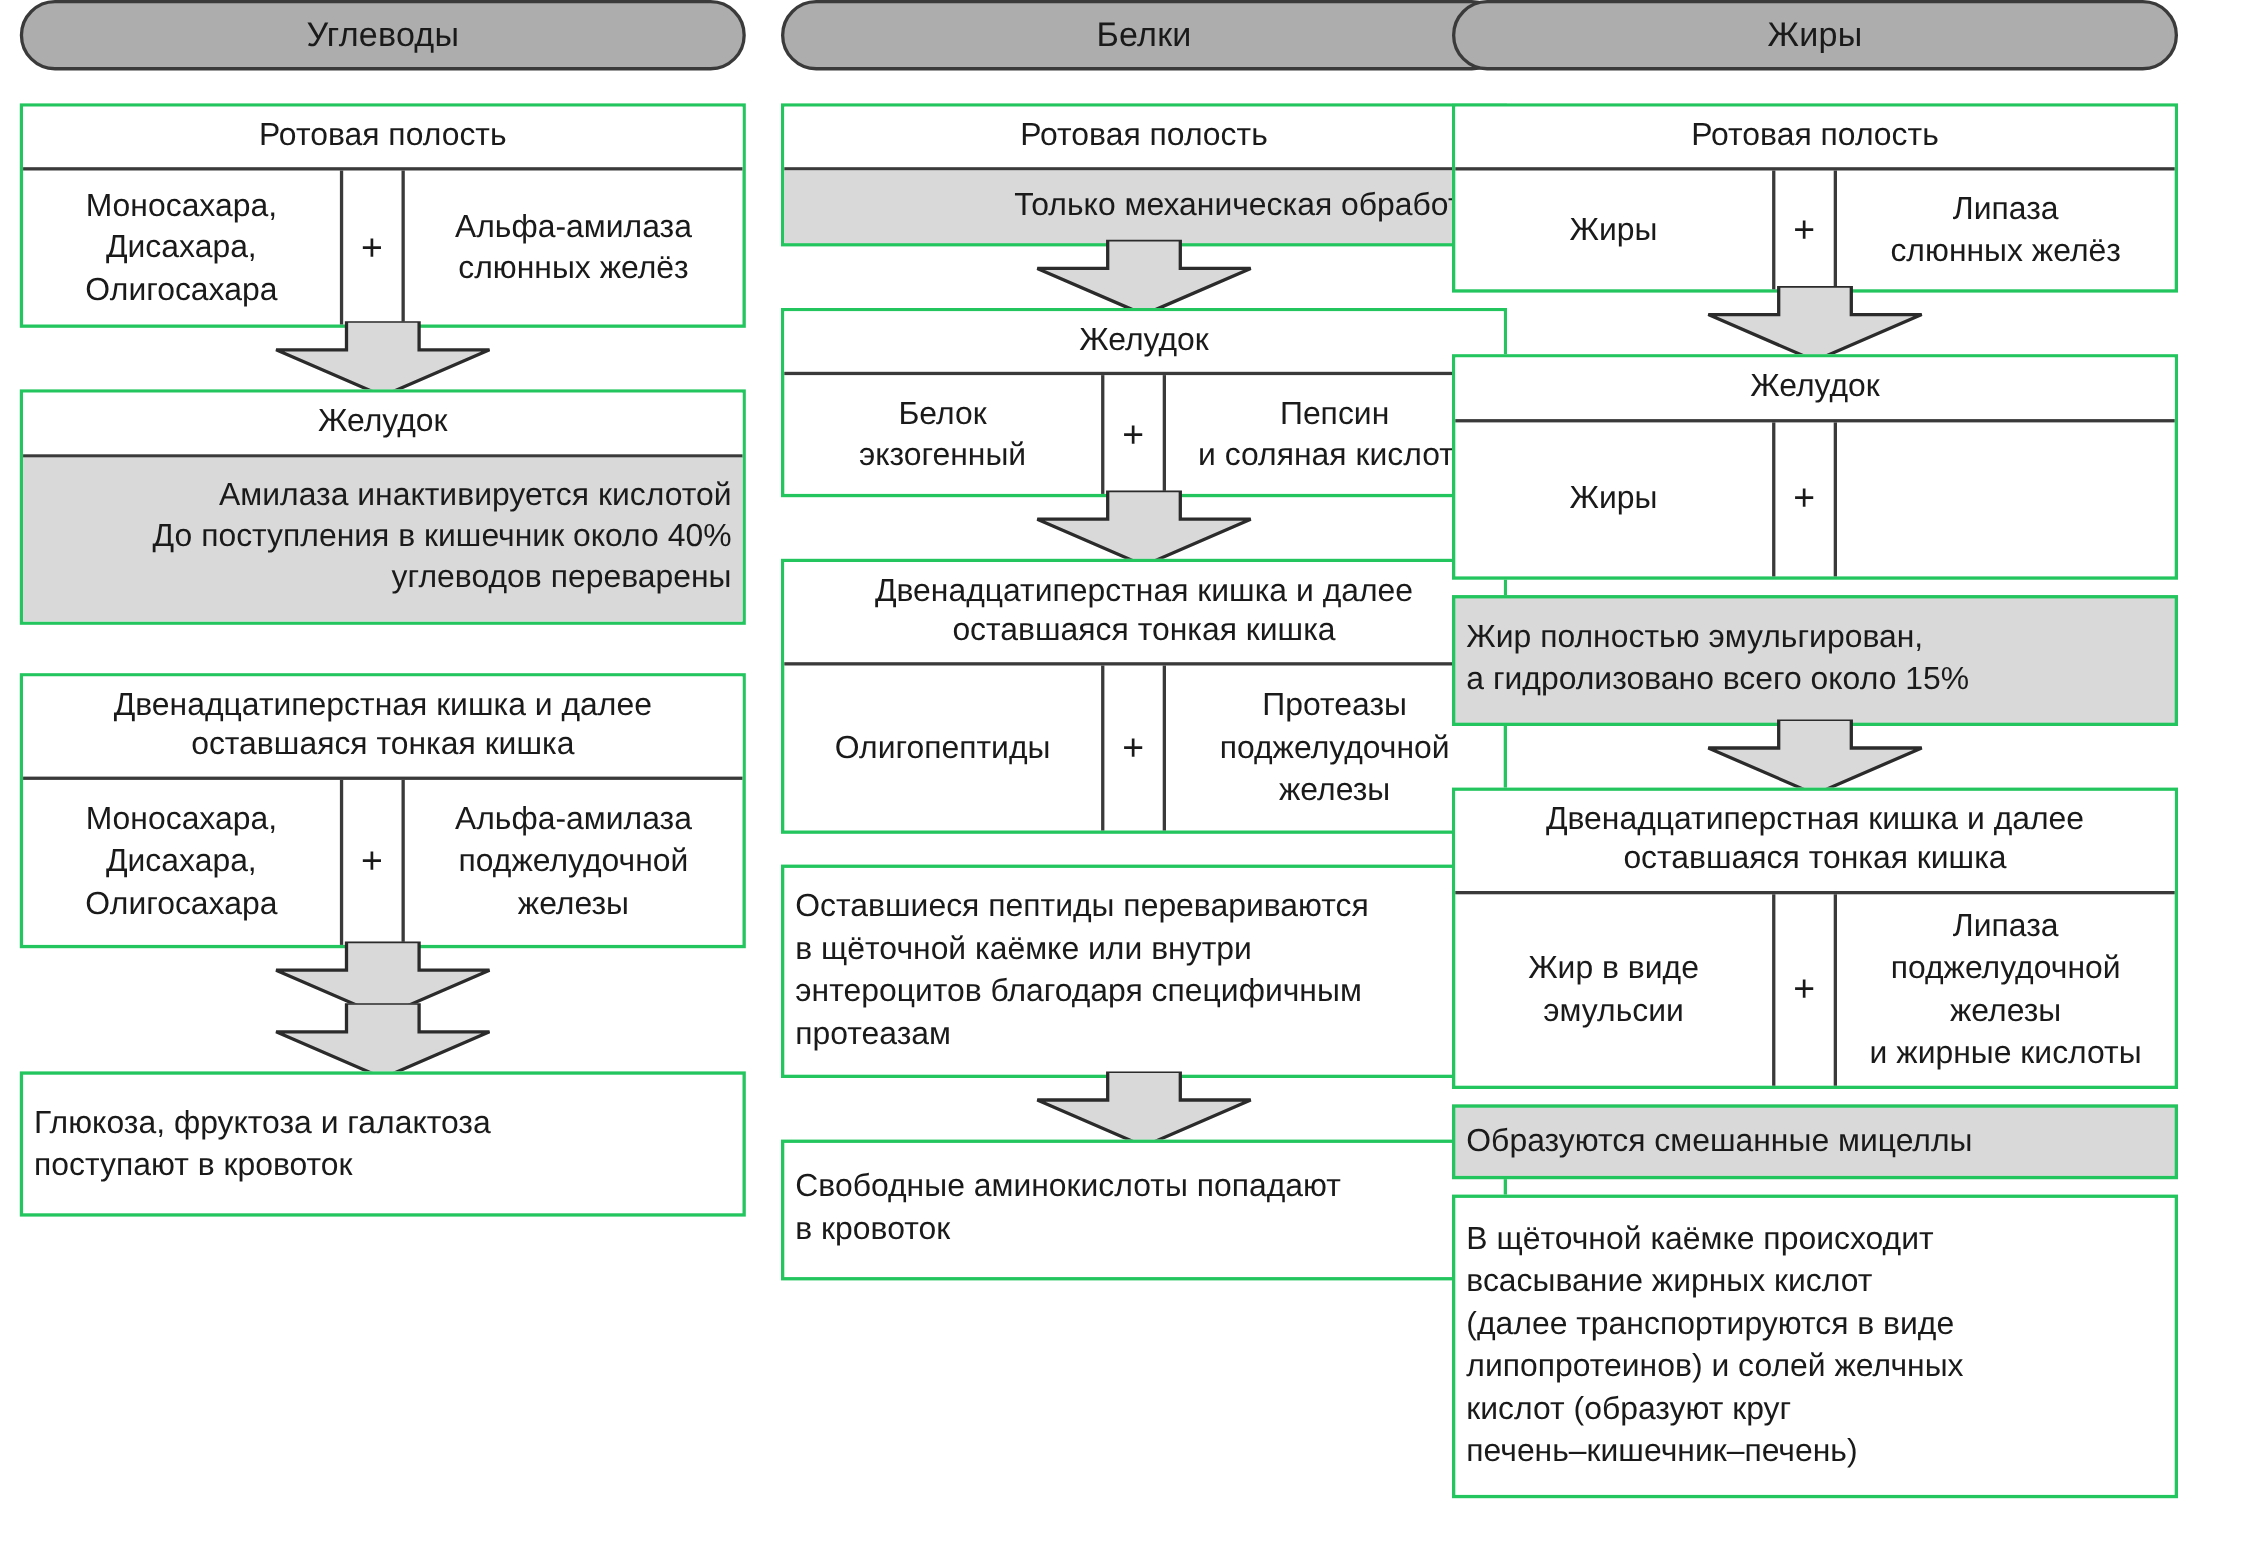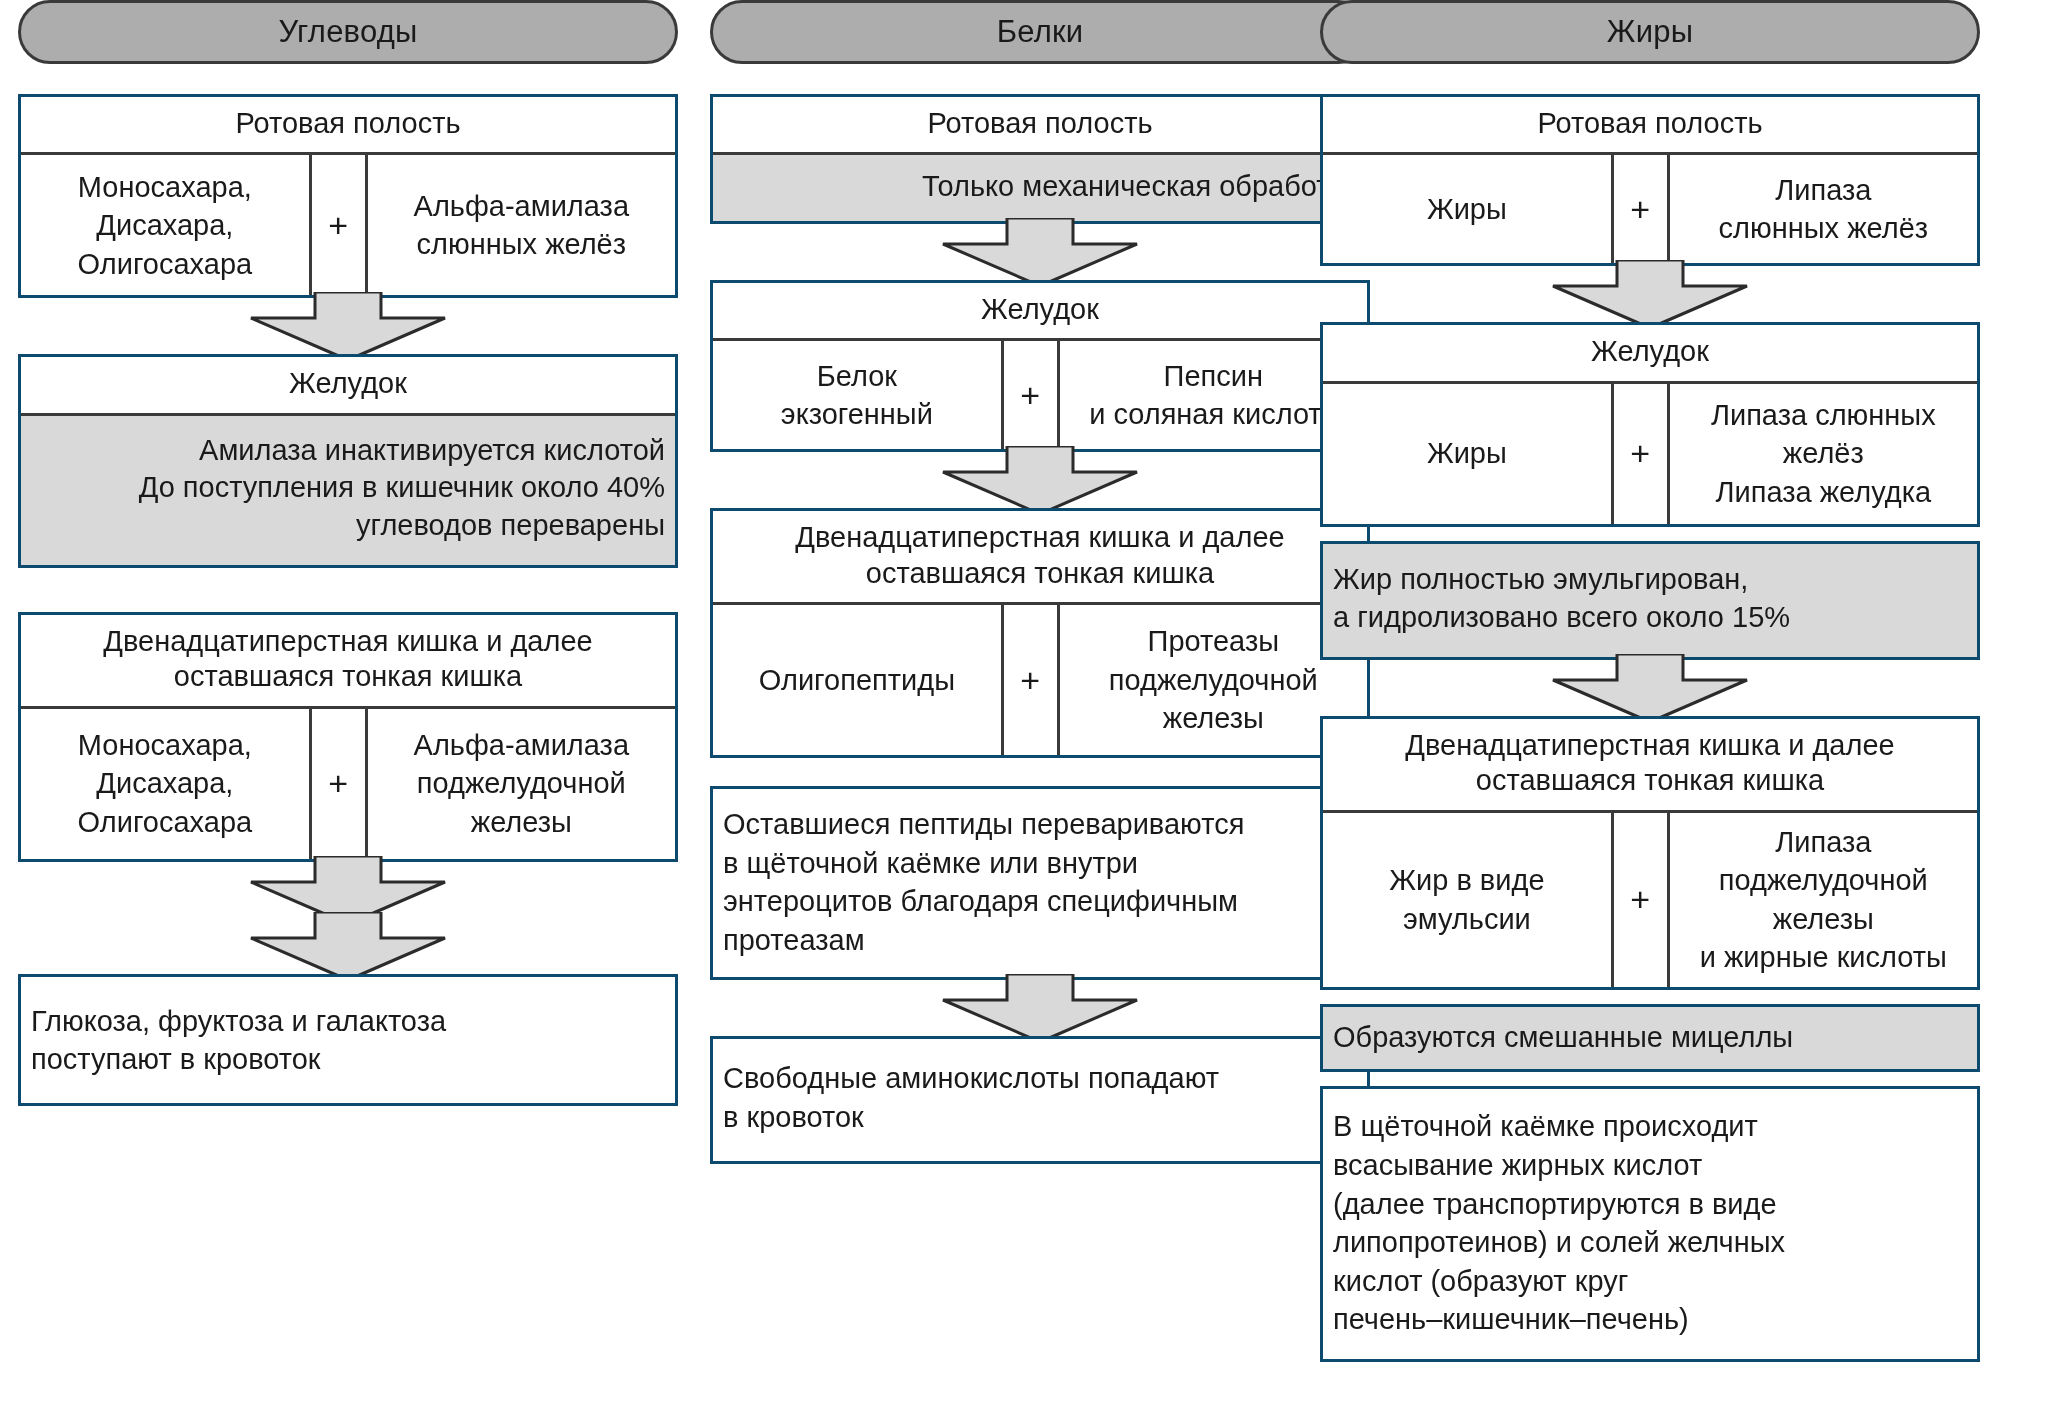--- a/index.html
+++ b/index.html
@@ -42,21 +42,21 @@
     align-items: center;
     justify-content: center;
     font-size: 31px;
     letter-spacing: .2px;
     box-sizing: border-box;
   }
 
   
   .box {
     position: relative;
-    border: 3px solid #0c4a6e;
+    border: 3px solid #22c55e;
     background: #ffffff;
     box-sizing: border-box;
   }
   .box.shaded { background: #d9d9d9; }
 
   .box-head {
     border-bottom: 3px solid #3a3a3a;
     text-align: center;
     font-size: 29px;
     padding: 9px 6px 11px;
@@ -285,21 +285,20 @@
           <polygon points="76,0 142,0 142,26 206,26 109,68 12,26 76,26" fill="#d9d9d9" stroke="#2b2b2b" stroke-width="3" stroke-linejoin="miter"></polygon>
         </svg>
       </div>
     </div>
 
     <div class="box">
       <div class="box-head">Желудок</div>
       <div class="rxn" style="min-height:140px">
         <div class="cell left">Жиры</div>
         <div class="cell plus">+</div>
-        <div class="cell right">Липаза слюнных<br>желёз<br>Липаза желудка</div>
       </div>
     </div>
 
     <div class="gap-sm"></div>
 
     <div class="box shaded">
       <div class="plain" style="padding:16px 10px 20px">Жир полностью эмульгирован,<br>а гидролизовано всего около 15%</div>
     </div>
 
     <div class="arrow-wrap">

